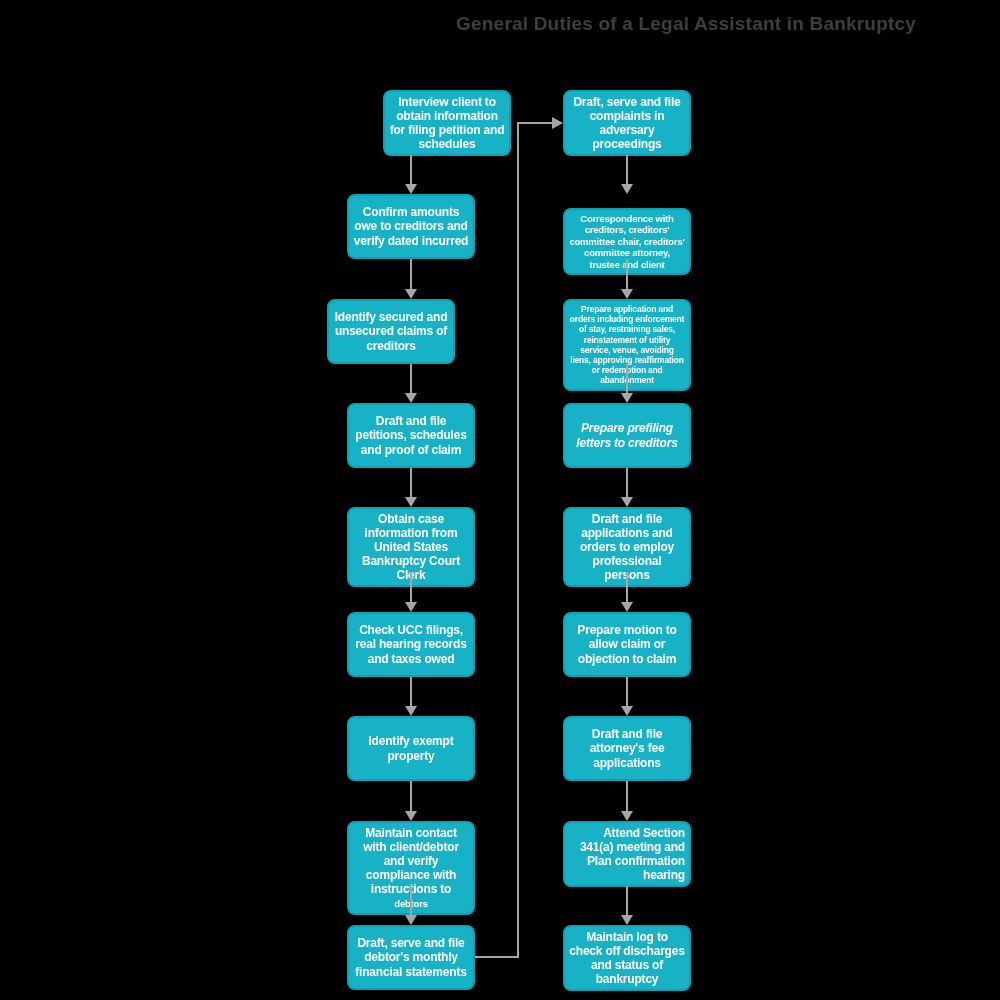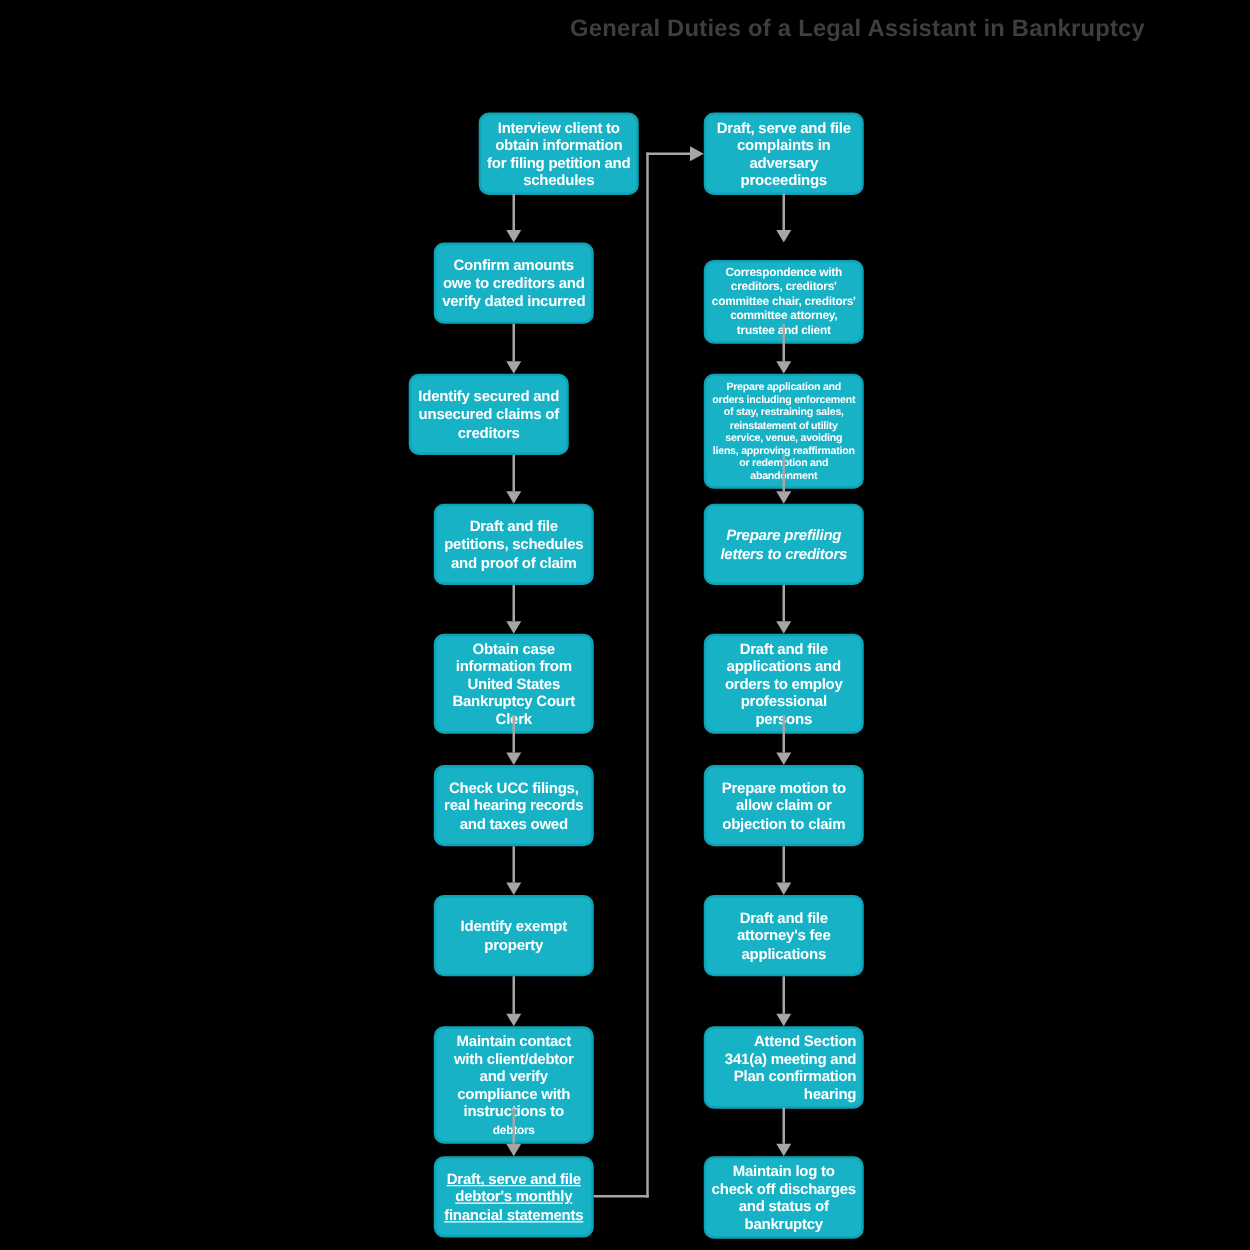--- a/index.html
+++ b/index.html
@@ -45,21 +45,21 @@
 <div class="node" style="left:347px;top:90px;margin-left:36px;">Interview client to obtain information for filing petition and schedules</div>
 <div class="node" style="left:347px;top:194px;">Confirm amounts owe to creditors and verify dated incurred</div>
 <div class="node" style="left:327px;top:299px;">Identify secured and unsecured claims of creditors</div>
 <div class="node" style="left:347px;top:403px;">Draft and file petitions, schedules and proof of claim</div>
 <div class="node" style="left:347px;top:507px;">Obtain case information from United States Bankruptcy Court Clerk</div>
 <div class="node" style="left:347px;top:612px;">Check UCC filings, real hearing records and taxes owed</div>
 <div class="node" style="left:347px;top:716px;">Identify exempt property</div>
 <div class="node" style="left:347px;top:821px;">
   <span><span>Maintain contact with client/debtor and verify compliance with instructions to</span> <span class="tiny">debtors</span></span>
 </div>
-<div class="node" style="left:347px;top:925px;text-decoration:underline;">Draft, serve and file debtor's monthly financial statements</div>
+<div class="node" style="left:347px;top:925px;">Draft, serve and file debtor's monthly financial statements</div>
 
 <div class="node" style="left:563px;top:90px;">Draft, serve and file complaints in adversary proceedings</div>
 <div class="node small" style="left:563px;top:194px;margin-top:14px;">Correspondence with creditors, creditors' committee chair, creditors' committee attorney, trustee and client</div>
 <div class="node xsmall" style="left:563px;top:299px;">Prepare application and orders including enforcement of stay, restraining sales, reinstatement of utility service, venue, avoiding liens, approving reaffirmation or redemption and abandonment</div>
 <div class="node" style="left:563px;top:403px;font-style:italic;">Prepare prefiling letters to creditors</div>
 <div class="node" style="left:563px;top:507px;">Draft and file applications and orders to employ professional persons</div>
 <div class="node" style="left:563px;top:612px;">Prepare motion to allow claim or objection to claim</div>
 <div class="node" style="left:563px;top:716px;">Draft and file attorney's fee applications</div>
 <div class="node" style="left:563px;top:821px;text-align:right;">Attend Section 341(a) meeting and Plan confirmation hearing</div>
 <div class="node" style="left:563px;top:925px;">Maintain log to check off discharges and status of bankruptcy</div>

